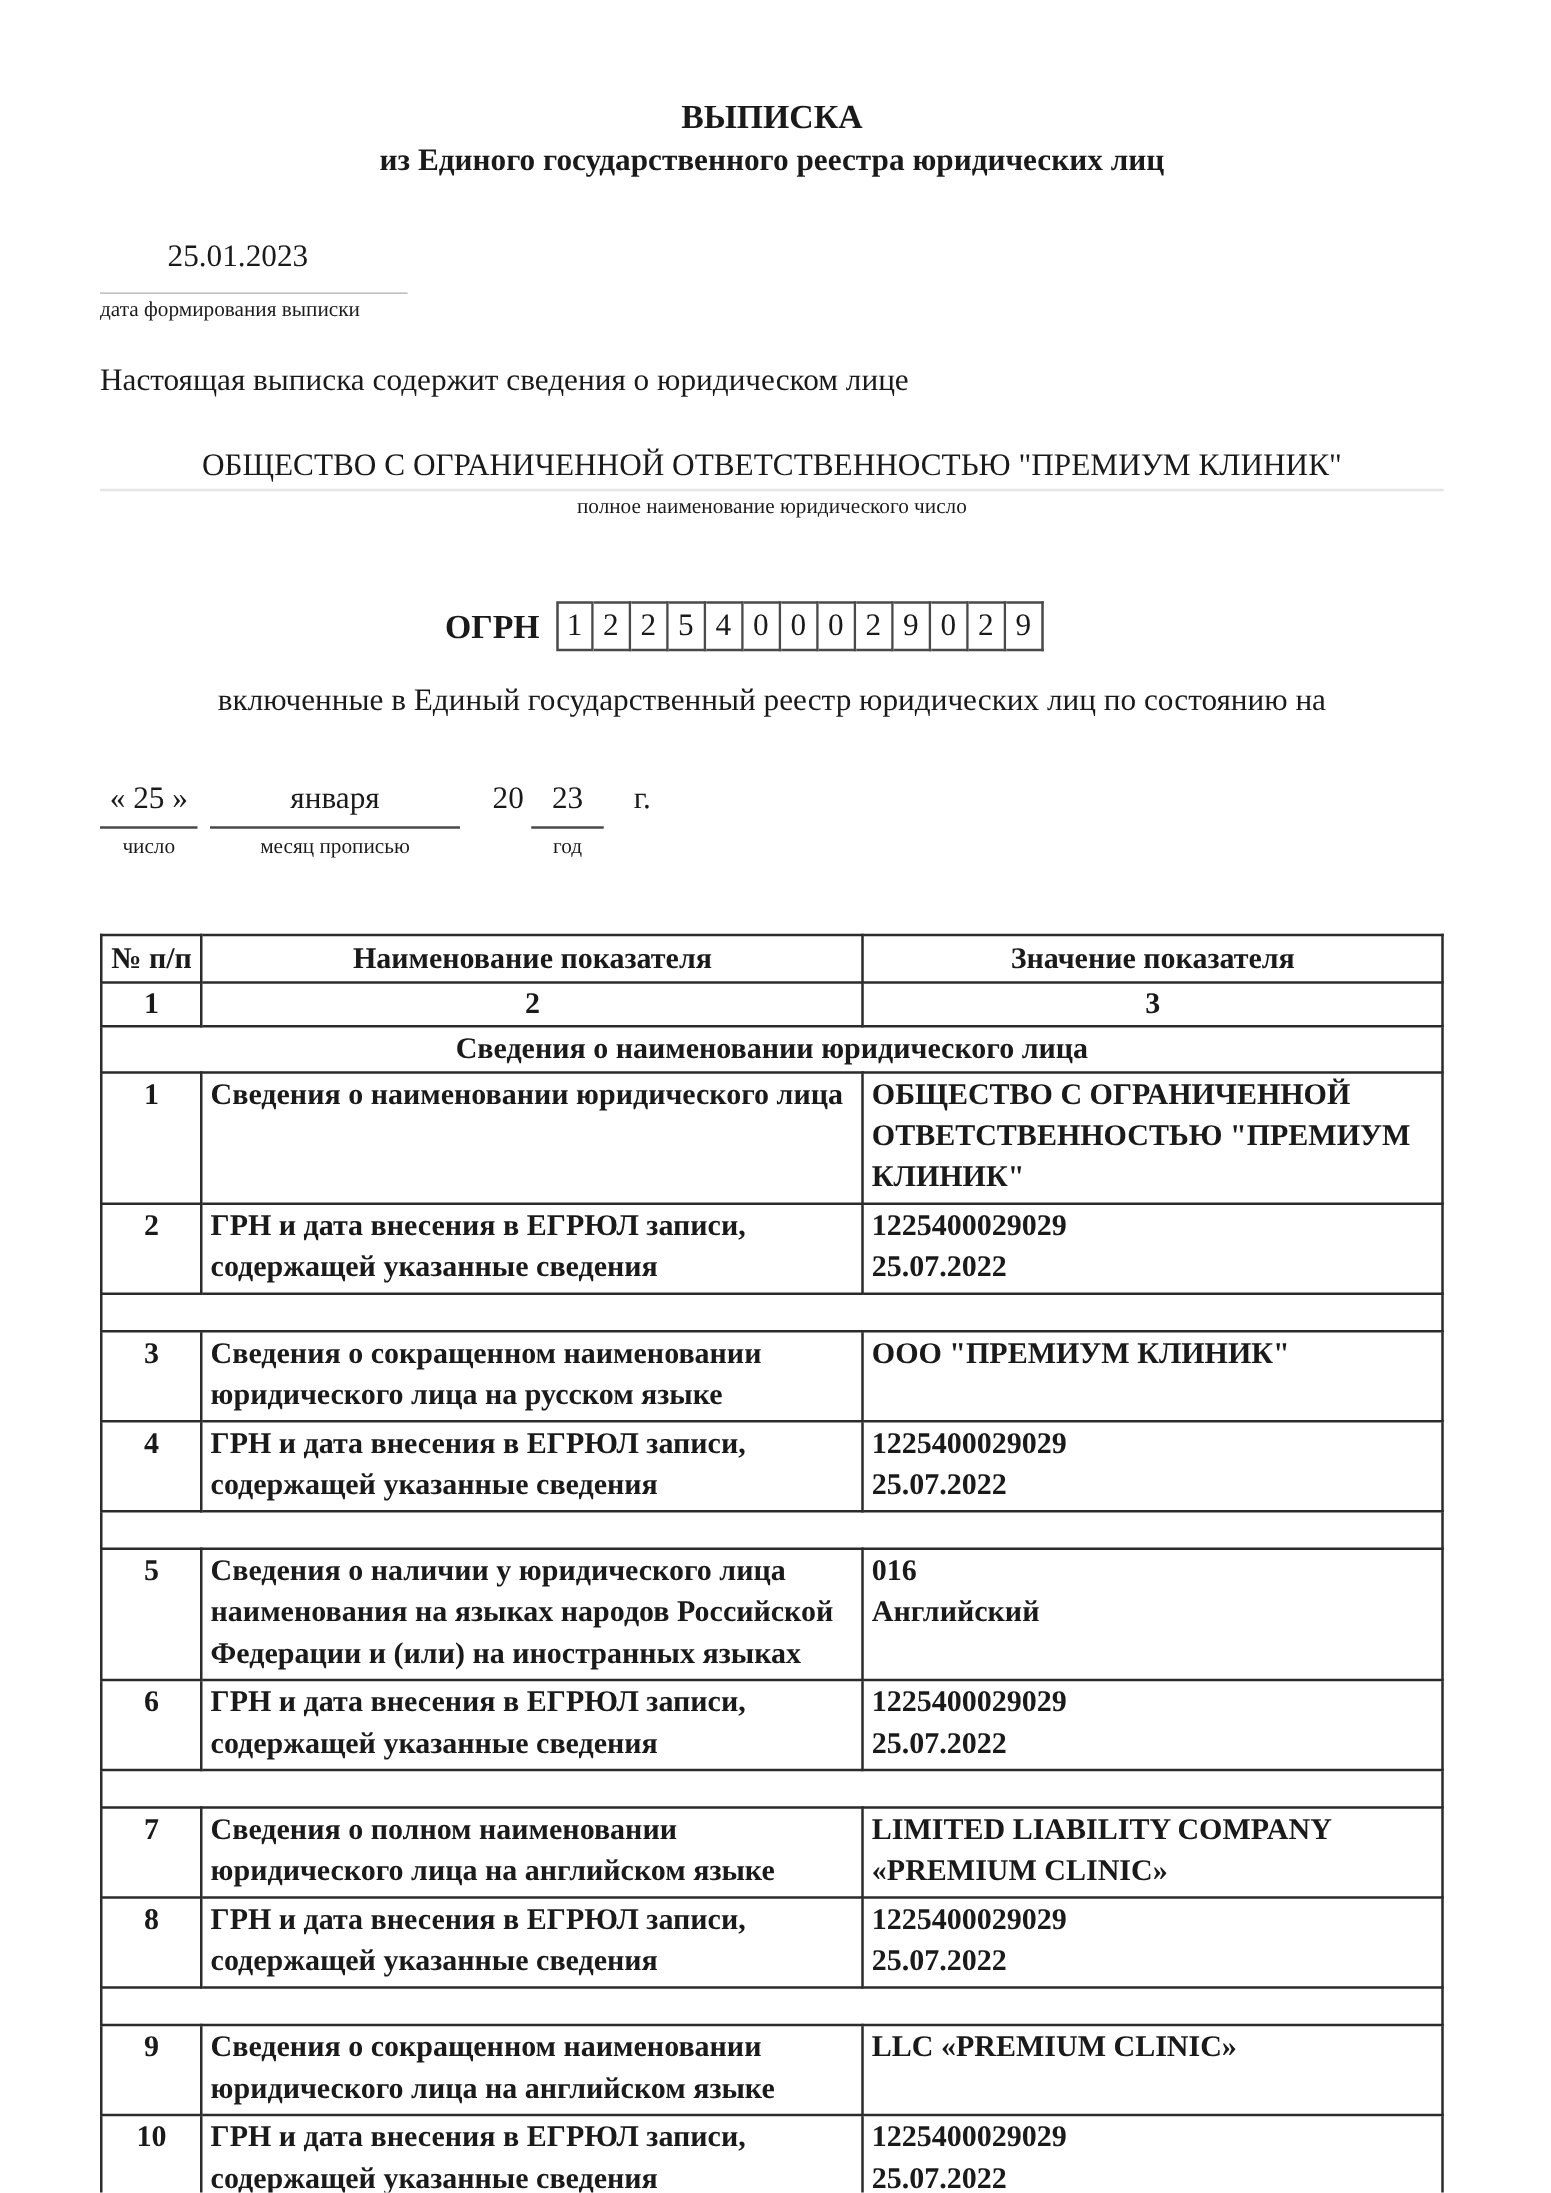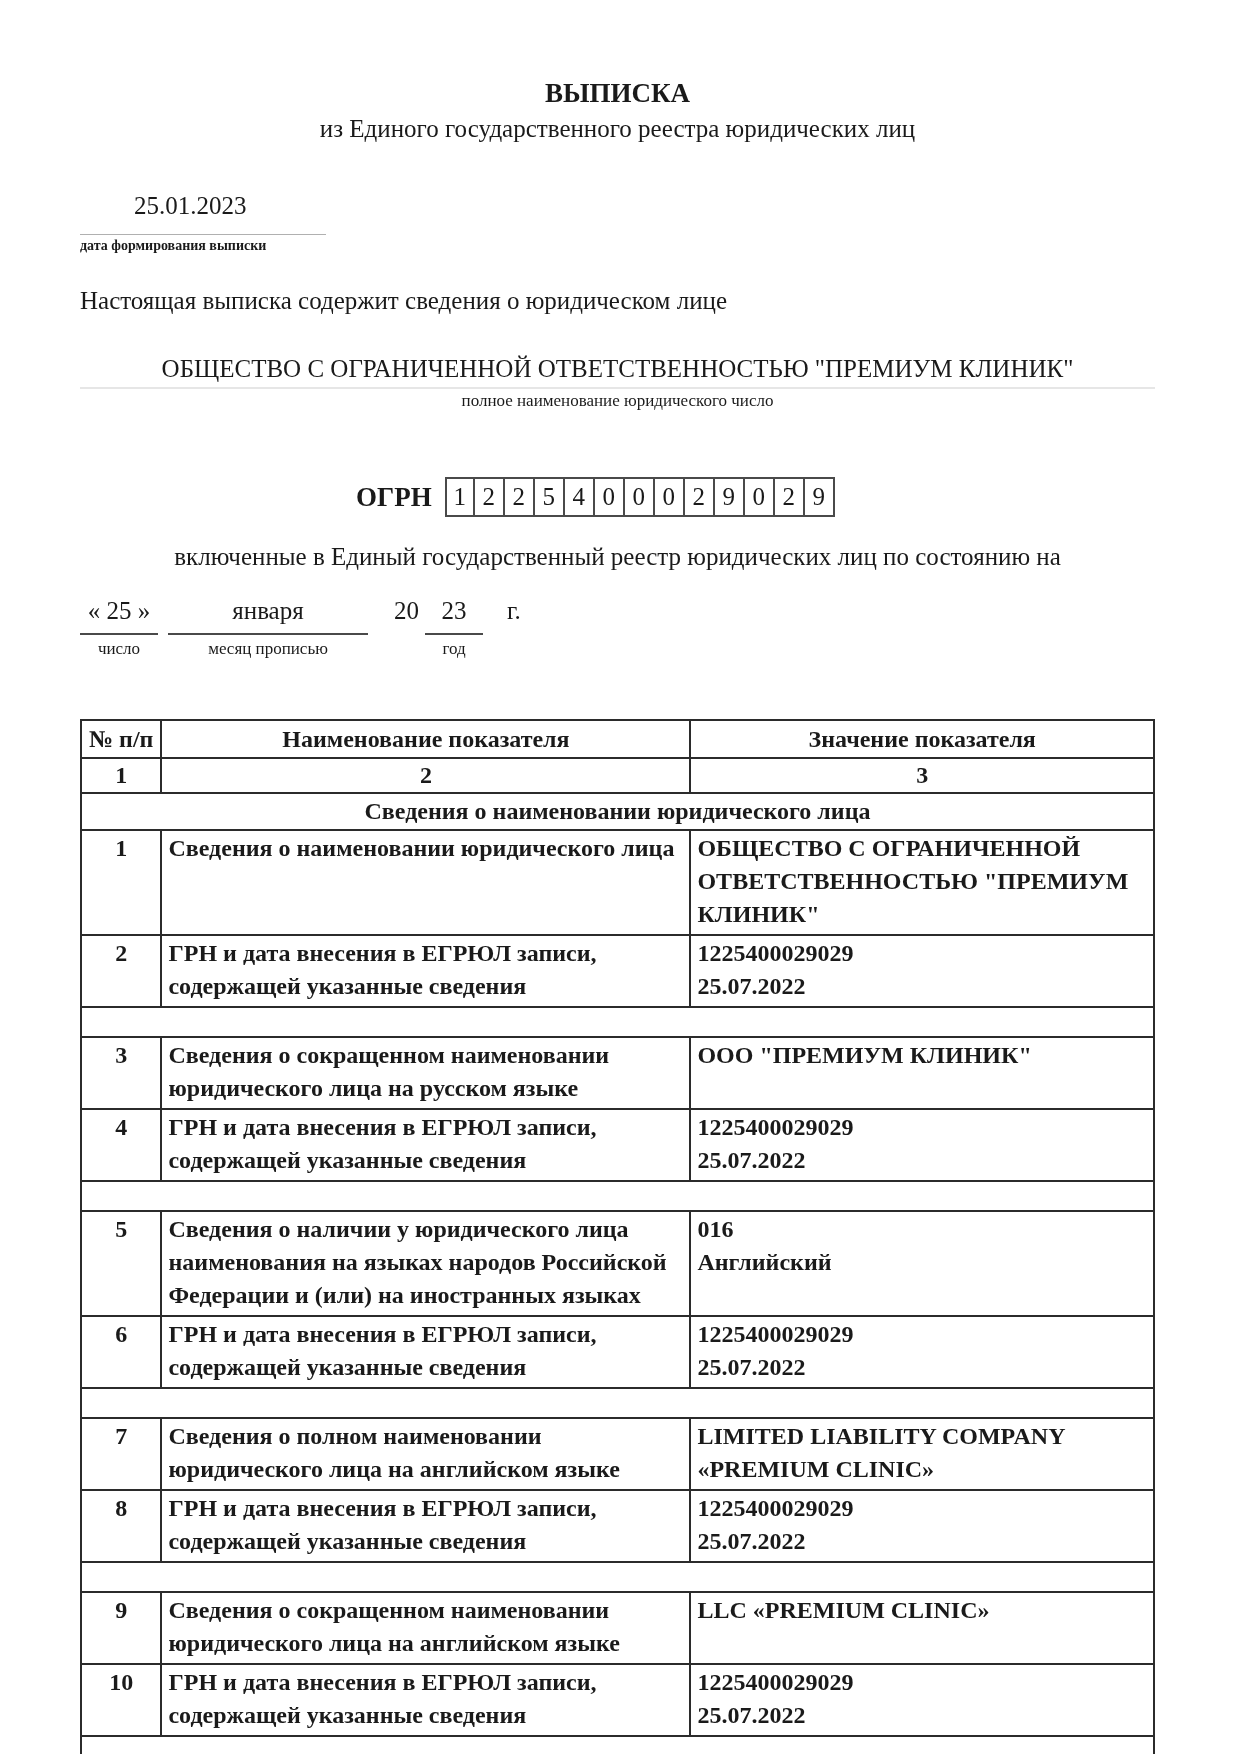--- a/index.html
+++ b/index.html
@@ -6,26 +6,26 @@
   body{
     width:1241px;height:1754px;background:#ffffff;color:#1a1a1a;
     font-family:"Liberation Serif","DejaVu Serif",serif;
     overflow:hidden;
   }
   .page{box-sizing:border-box;width:1241px;height:1558px;padding:78px 86px 0 80px;position:relative;}
 
   
   .title-block{text-align:center;}
   .doc-title{font-size:27px;font-weight:bold;line-height:30px;}
-  .doc-subtitle{font-size:25px;font-weight:normal;line-height:30px;margin-top:6px;}
+  .doc-subtitle{font-size:25px;font-weight:bold;line-height:30px;margin-top:6px;}
 
   
   .fdate-block{margin-top:48px;width:246px;border-bottom:1px solid #b0b0b0;padding-bottom:14px;}
   .fdate-value{font-size:25px;padding-left:54px;}
-  .fdate-caption{font-size:14px;margin-top:3px;font-weight:bold;}
+  .fdate-caption{font-size:17px;margin-top:3px;}
 
   .intro-line{font-size:25px;margin-top:33px;}
 
   .company-line{margin-top:40px;text-align:center;font-size:25px;border-bottom:2px solid #e6e6e6;padding-bottom:4px;}
   .company-caption{text-align:center;font-size:17px;margin-top:2px;}
 
   
   .ogrn-row{margin-top:66px;display:flex;align-items:center;padding-left:276px;}
   .ogrn-label{font-size:27px;font-weight:bold;margin-right:13px;}
   .ogrn-boxes{display:flex;}
@@ -33,21 +33,21 @@
     box-sizing:border-box;width:30px;height:40px;border:2px solid #4a4a4a;border-left:none;
     display:flex;align-items:center;justify-content:center;font-size:25px;background:#fff;
   }
   .ogrn-cell:first-child{border-left:2px solid #4a4a4a;}
 
   .included-line{font-size:25px;margin-top:26px;text-align:center;}
 
   
   .fill-row{display:flex;align-items:flex-start;margin-top:26px;}
   .fcol{display:flex;flex-direction:column;}
-  .fval{font-size:25px;text-align:center;padding-bottom:8px;line-height:28px;}
+  .fval{font-size:25px;text-align:center;padding-bottom:8px;line-height:28px;margin-top:24px;}
   .fline{border-bottom:2px solid #4a4a4a;}
   .fnoline{border-bottom:2px solid transparent;}
   .fcap{font-size:17px;text-align:center;margin-top:4px;}
   .w-day{width:78px;}
   .w-month{width:200px;margin-left:10px;}
   .w-c20{margin-left:22px;padding:0 4px;}
   .w-year{width:58px;margin-left:2px;}
   .w-suffix{margin-left:20px;padding:0 4px;}
 
   

